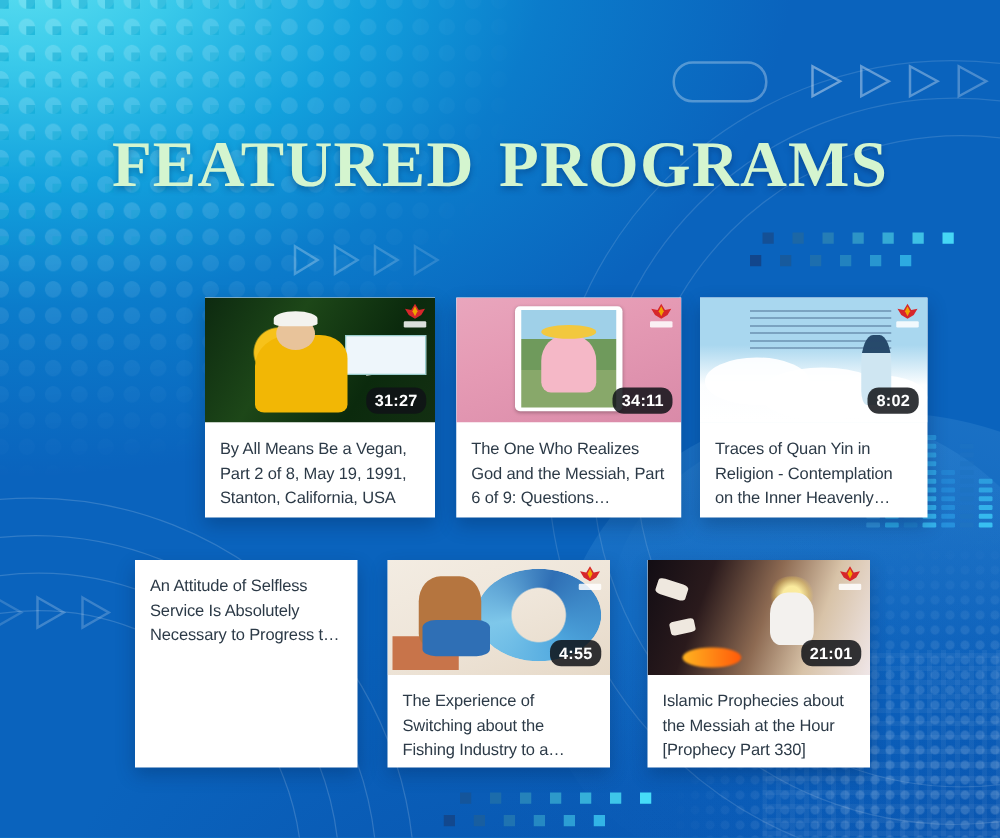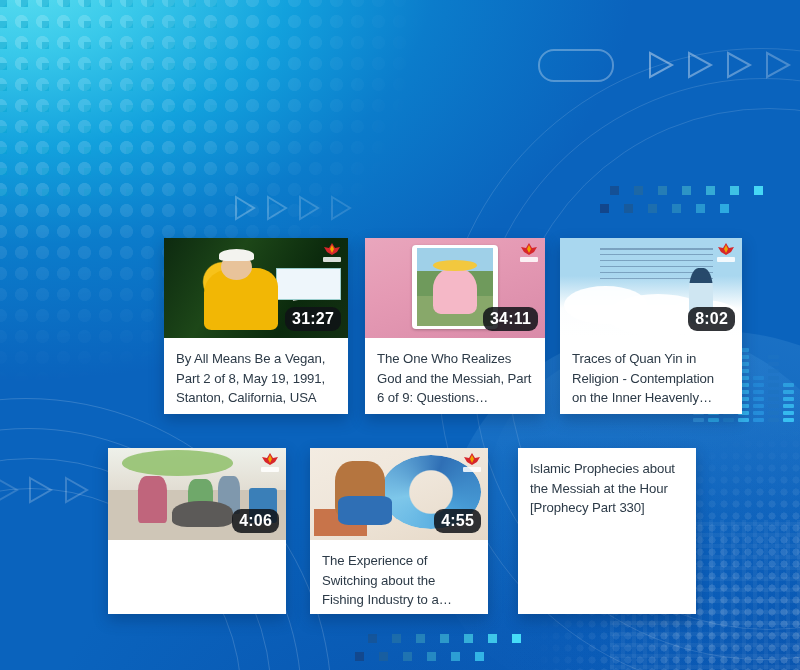--- a/index.html
+++ b/index.html
@@ -114,21 +114,21 @@
   .card{
     position:absolute;background:#ffffff;
     box-shadow:0 6px 14px rgba(0,30,70,.30);
     overflow:hidden;
   }
   .thumb{position:relative;width:100%;overflow:hidden;}
   .thumb .art{position:absolute;inset:0;}
   .badge{
     position:absolute;right:7px;bottom:7px;
     background:rgba(15,18,22,.85);color:#fff;
-    font-size:16px;font-weight:700;line-height:1;
+    font-size:13px;font-weight:700;line-height:1;
     padding:4px 7px;border-radius:9px;
     letter-spacing:.2px;
     font-family:"Liberation Sans",sans-serif;
   }
   .logo{
     position:absolute;right:5px;top:4px;width:22px;height:20px;
   }
   .logo .band{
     position:absolute;left:2px;bottom:0;width:18px;height:5px;
     background:rgba(255,255,255,.85);border-radius:1px;
@@ -488,20 +488,21 @@
     </div>
   <div class="sqrow" id="sqrow-b2" style="left:355px;top:652px;">
       <b style="background: rgb(18, 72, 142);"></b>
       <b style="background: rgb(24, 94, 160);"></b>
       <b style="background: rgb(31, 115, 177);"></b>
       <b style="background: rgb(37, 137, 195);"></b>
       <b style="background: rgb(44, 158, 212);"></b>
       <b style="background: rgb(50, 180, 230);"></b>
     </div>
 
+  <div class="title">Featured Programs</div>
 
   <div class="card" style="left:164px;top:238px;width:184px;height:176px;">
     <div class="thumb" style="height:100px;">
       <div class="art art-vegan">
         <div class="note"></div>
           <div class="card2"></div>
           <div class="robe"></div>
           <div class="head"></div>
           <div class="cap"></div>
       </div>
@@ -553,39 +554,21 @@
             <path d="M11 3 L13 7 L11 11 L9 7 Z" fill="#f0a400"></path>
           </svg>
         <div class="band"></div>
       </div>
       <div class="badge">8:02</div>
     </div>
     <div class="ctitle">Traces of Quan Yin in Religion - Contemplation on the Inner Heavenly…</div>
   </div>
 
   <div class="card" style="left:108px;top:448px;width:178px;height:166px;">
-    <div class="thumb" style="height:92px;">
-      <div class="art art-paint1">
-        <div class="tree"></div>
-          <div class="road"></div>
-          <div class="bin"></div>
-        <div class="p1"></div>
-          <div class="p2"></div>
-          <div class="p3"></div>
-          <div class="bag"></div>
-      </div>
-      <div class="logo">
-        <svg width="22" height="16" viewBox="0 0 22 16">
-            <path d="M11 1 L14 6 L19 5 L16 10 L11 13 L6 10 L3 5 L8 6 Z" fill="#d7262b"></path>
-            <path d="M11 3 L13 7 L11 11 L9 7 Z" fill="#f0a400"></path>
-          </svg>
-        <div class="band"></div>
-      </div>
-      <div class="badge">4:06</div>
-    </div>
+    <div class="ctitle">An Attitude of Selfless Service Is Absolutely Necessary to Progress t…</div>
   </div>
 
   <div class="card" style="left:310px;top:448px;width:178px;height:166px;">
     <div class="thumb" style="height:92px;">
       <div class="art art-paint2">
         <div class="swirl"></div>
           <div class="step"></div>
           <div class="man"></div>
           <div class="pants"></div>
       </div>
@@ -595,16 +578,33 @@
             <path d="M11 3 L13 7 L11 11 L9 7 Z" fill="#f0a400"></path>
           </svg>
         <div class="band"></div>
       </div>
       <div class="badge">4:55</div>
     </div>
     <div class="ctitle">The Experience of Switching about the Fishing Industry to a…</div>
   </div>
 
   <div class="card" style="left:518px;top:448px;width:178px;height:166px;">
+    <div class="thumb" style="height:92px;">
+      <div class="art art-dark">
+        <div class="rock"></div>
+          <div class="rock2"></div>
+          <div class="halo"></div>
+          <div class="body"></div>
+          <div class="flame"></div>
+      </div>
+      <div class="logo">
+        <svg width="22" height="16" viewBox="0 0 22 16">
+            <path d="M11 1 L14 6 L19 5 L16 10 L11 13 L6 10 L3 5 L8 6 Z" fill="#d7262b"></path>
+            <path d="M11 3 L13 7 L11 11 L9 7 Z" fill="#f0a400"></path>
+          </svg>
+        <div class="band"></div>
+      </div>
+      <div class="badge">21:01</div>
+    </div>
     <div class="ctitle">Islamic Prophecies about the Messiah at the Hour [Prophecy Part 330]</div>
   </div>
 
 </div>
 
 </body></html>

